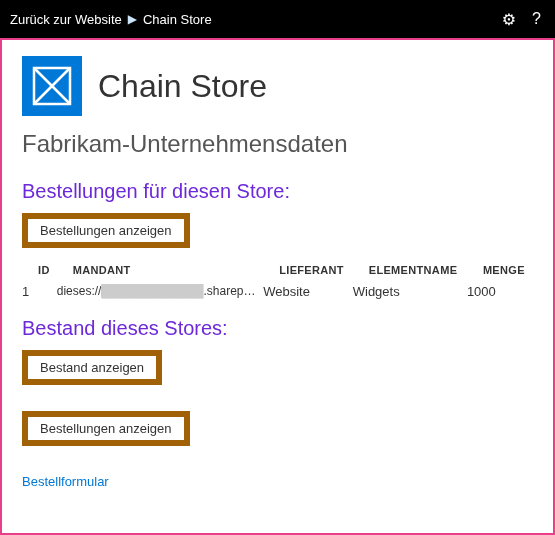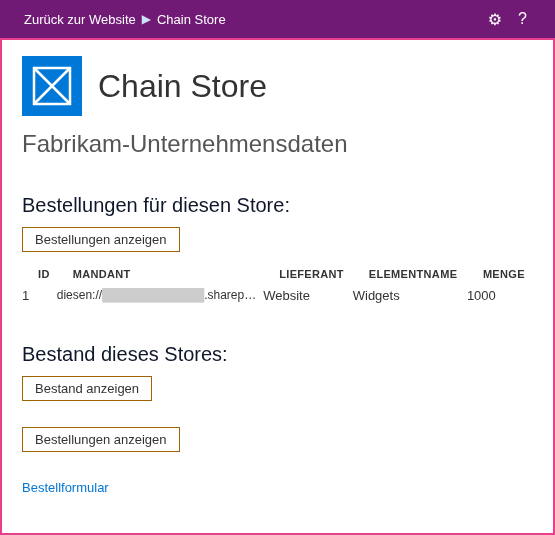--- a/index.html
+++ b/index.html
@@ -11,26 +11,26 @@
     body {
       font-family: 'Segoe UI', Tahoma, Geneva, Verdana, sans-serif;
       background: #fff;
       width: 555px;
       height: 535px;
       overflow: hidden;
     }
 
     
     .top-bar {
-      background-color: #701a75;
+      background-color: #000000;
       height: 38px;
       display: flex;
       align-items: center;
       justify-content: space-between;
-      padding: 0 24px;
+      padding: 0 10px;
     }
 
     .top-bar-left {
       display: flex;
       align-items: center;
       gap: 6px;
       color: #fff;
       font-size: 13px;
     }
 
@@ -99,35 +99,34 @@
     .store-title {
       font-size: 32px;
       font-weight: 300;
       color: #333;
     }
 
     
     .section-heading {
       font-size: 20px;
       font-weight: 400;
-      color: #0f172a;
+      color: #6d28d9;
       margin-bottom: 10px;
-      margin-top: 36px;
     }
 
     .section-heading-large {
       font-size: 24px;
       font-weight: 300;
       color: #555;
       margin-bottom: 22px;
     }
 
     
     .btn {
-      border: 1px solid #a16207;
+      border: 6px solid #a16207;
       background: #fff;
       padding: 4px 12px;
       font-size: 13px;
       cursor: pointer;
       color: #333;
       margin-bottom: 12px;
     }
 
     
     .orders-table {
@@ -228,21 +227,21 @@
           <th>MANDANT</th>
           <th>LIEFERANT</th>
           <th>ELEMENTNAME</th>
           <th>MENGE</th>
         </tr>
       </thead>
       <tbody>
         <tr>
           <td>1</td>
           <td class="url-cell">
-            <span>diesen://</span><span class="obfuscated">████████████</span><span>.sharepoint.com/hongkong/</span>
+            <span>dieses://</span><span class="obfuscated">████████████</span><span>.sharepoint.com/hongkong/</span>
           </td>
           <td>Website</td>
           <td>Widgets</td>
           <td>1000</td>
         </tr>
       </tbody>
     </table>
   </div>
 
   

